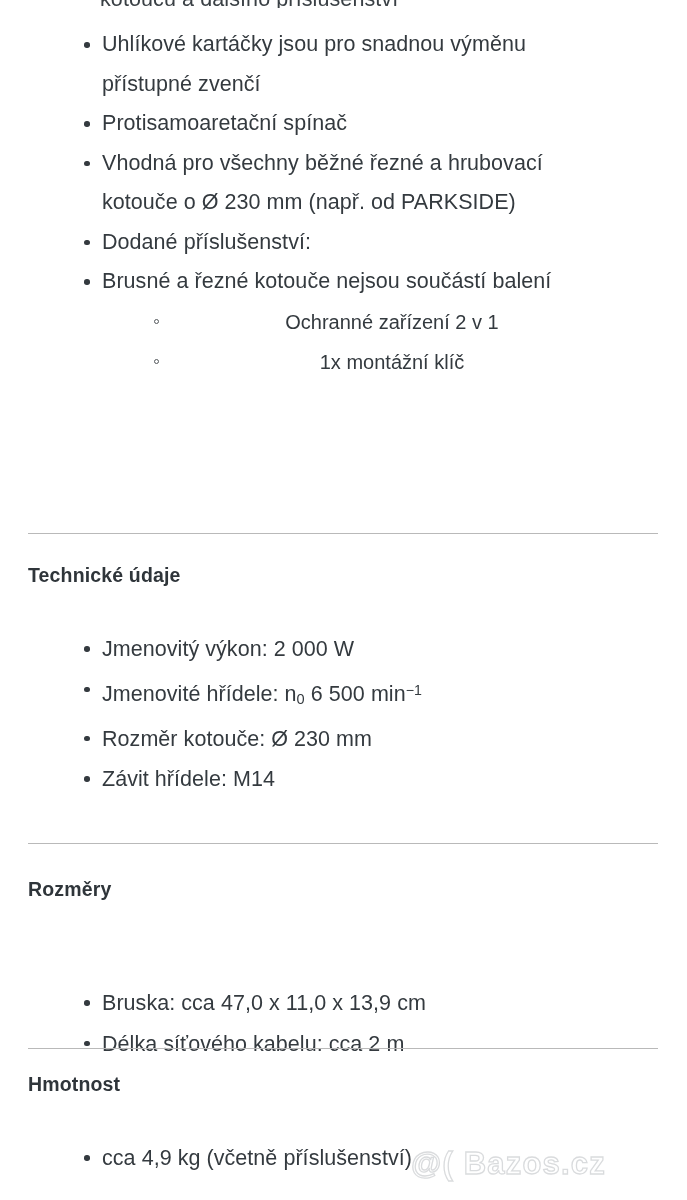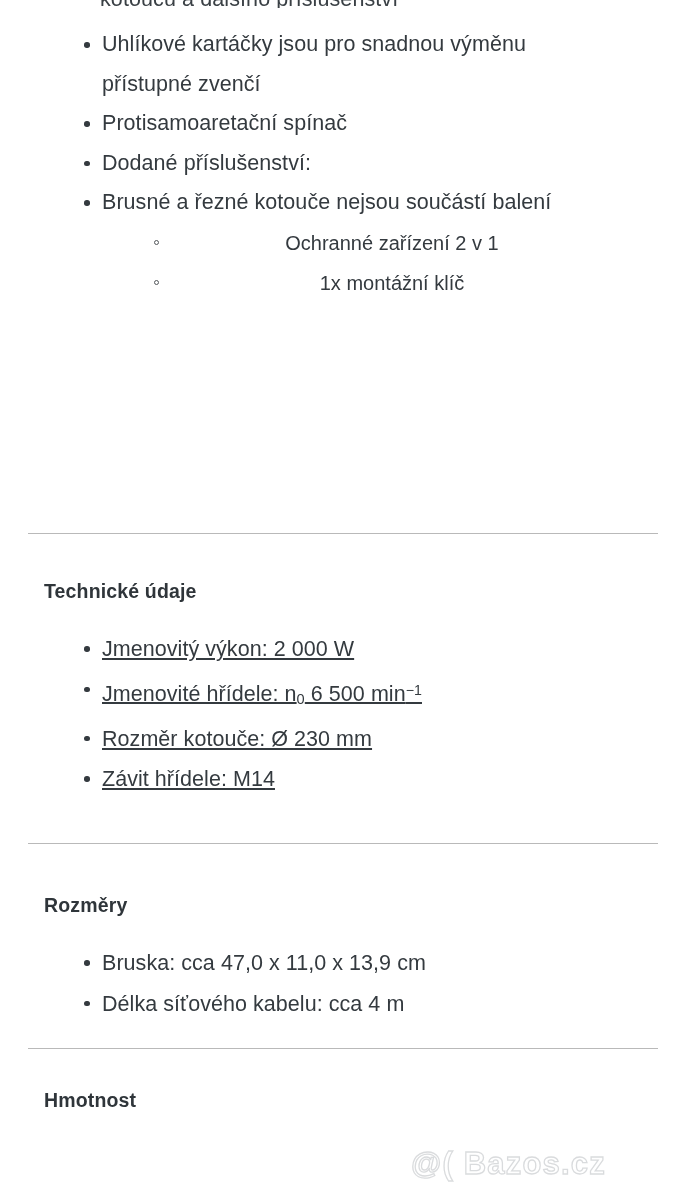--- a/index.html
+++ b/index.html
@@ -114,37 +114,37 @@
     border: 0;
     border-top: 1.6px solid #b9b9b9;
   }
   hr.divider-1 { top: 533px; }
   hr.divider-2 { top: 843px; }
   hr.divider-3 { top: 1048px; }
 
   h2.section-heading {
     position: absolute;
     left: 28px;
-    margin: 16px;
+    margin: 0;
     font-size: 19.5px;
     font-weight: bold;
     letter-spacing: 0.15px;
     color: #2f353a;
   }
   h2.heading-tech  { top: 564px; }
   h2.heading-dims  { top: 878px; }
   h2.heading-mass  { top: 1073px; }
 
   .spec-block {
     position: absolute;
     left: 82px;
     width: 540px;
   }
-  .block-tech { top: 629px; text-decoration: underline; }
-  .block-dims { top: 943px; }
+  .block-tech { top: 629px; }
+  .block-dims { top: 983px; }
   .block-mass { top: 1138px; }
 
   .block-tech li.bullet-item,
   .block-dims li.bullet-item,
   .block-mass li.bullet-item {
     line-height: 40.5px;
   }
 
   sub { font-size: 0.68em; vertical-align: -0.18em; }
   sup { font-size: 0.66em; vertical-align: 0.42em; }
@@ -174,20 +174,23 @@
 
   <div class="features-block">
     <ul class="feature-list">
       <li class="bullet-item">
         <span>Uhlíkové kartáčky jsou pro snadnou výměnu přístupné zvenčí</span>
       </li>
       <li class="bullet-item">
         <span>Protisamoaretační spínač</span>
       </li>
       <li class="bullet-item">
+        <span>Vhodná pro všechny běžné řezné a hrubovací kotouče o Ø 230 mm (např. od PARKSIDE)</span>
+      </li>
+      <li class="bullet-item">
         <span>Dodané příslušenství:</span>
       </li>
       <li class="bullet-item">
         <span>Brusné a řezné kotouče nejsou součástí balení</span>
       </li>
     </ul>
 
     <div class="sub-list-wrap">
       <ul class="sub-list">
         <li class="sub-bullet-item">
@@ -222,24 +225,31 @@
 
   <hr class="divider divider-2">
   <h2 class="section-heading heading-dims">Rozměry</h2>
 
   <div class="spec-block block-dims">
     <ul class="spec-list">
       <li class="bullet-item">
         <span>Bruska: cca 47,0 x 11,0 x 13,9 cm</span>
       </li>
       <li class="bullet-item">
-        <span>Délka síťového kabelu: cca 4 m</span>
+        <span>Délka síťového kabelu: cca 2 m</span>
       </li>
     </ul>
   </div>
 
   <hr class="divider divider-3">
   <h2 class="section-heading heading-mass">Hmotnost</h2>
 
+  <div class="spec-block block-mass">
+    <ul class="spec-list">
+      <li class="bullet-item">
+        <span>cca 4,9 kg (včetně příslušenství)</span>
+      </li>
+    </ul>
+  </div>
 
   <div class="watermark">@( Bazos.cz</div>
 
 </div>
 
 </body></html>

